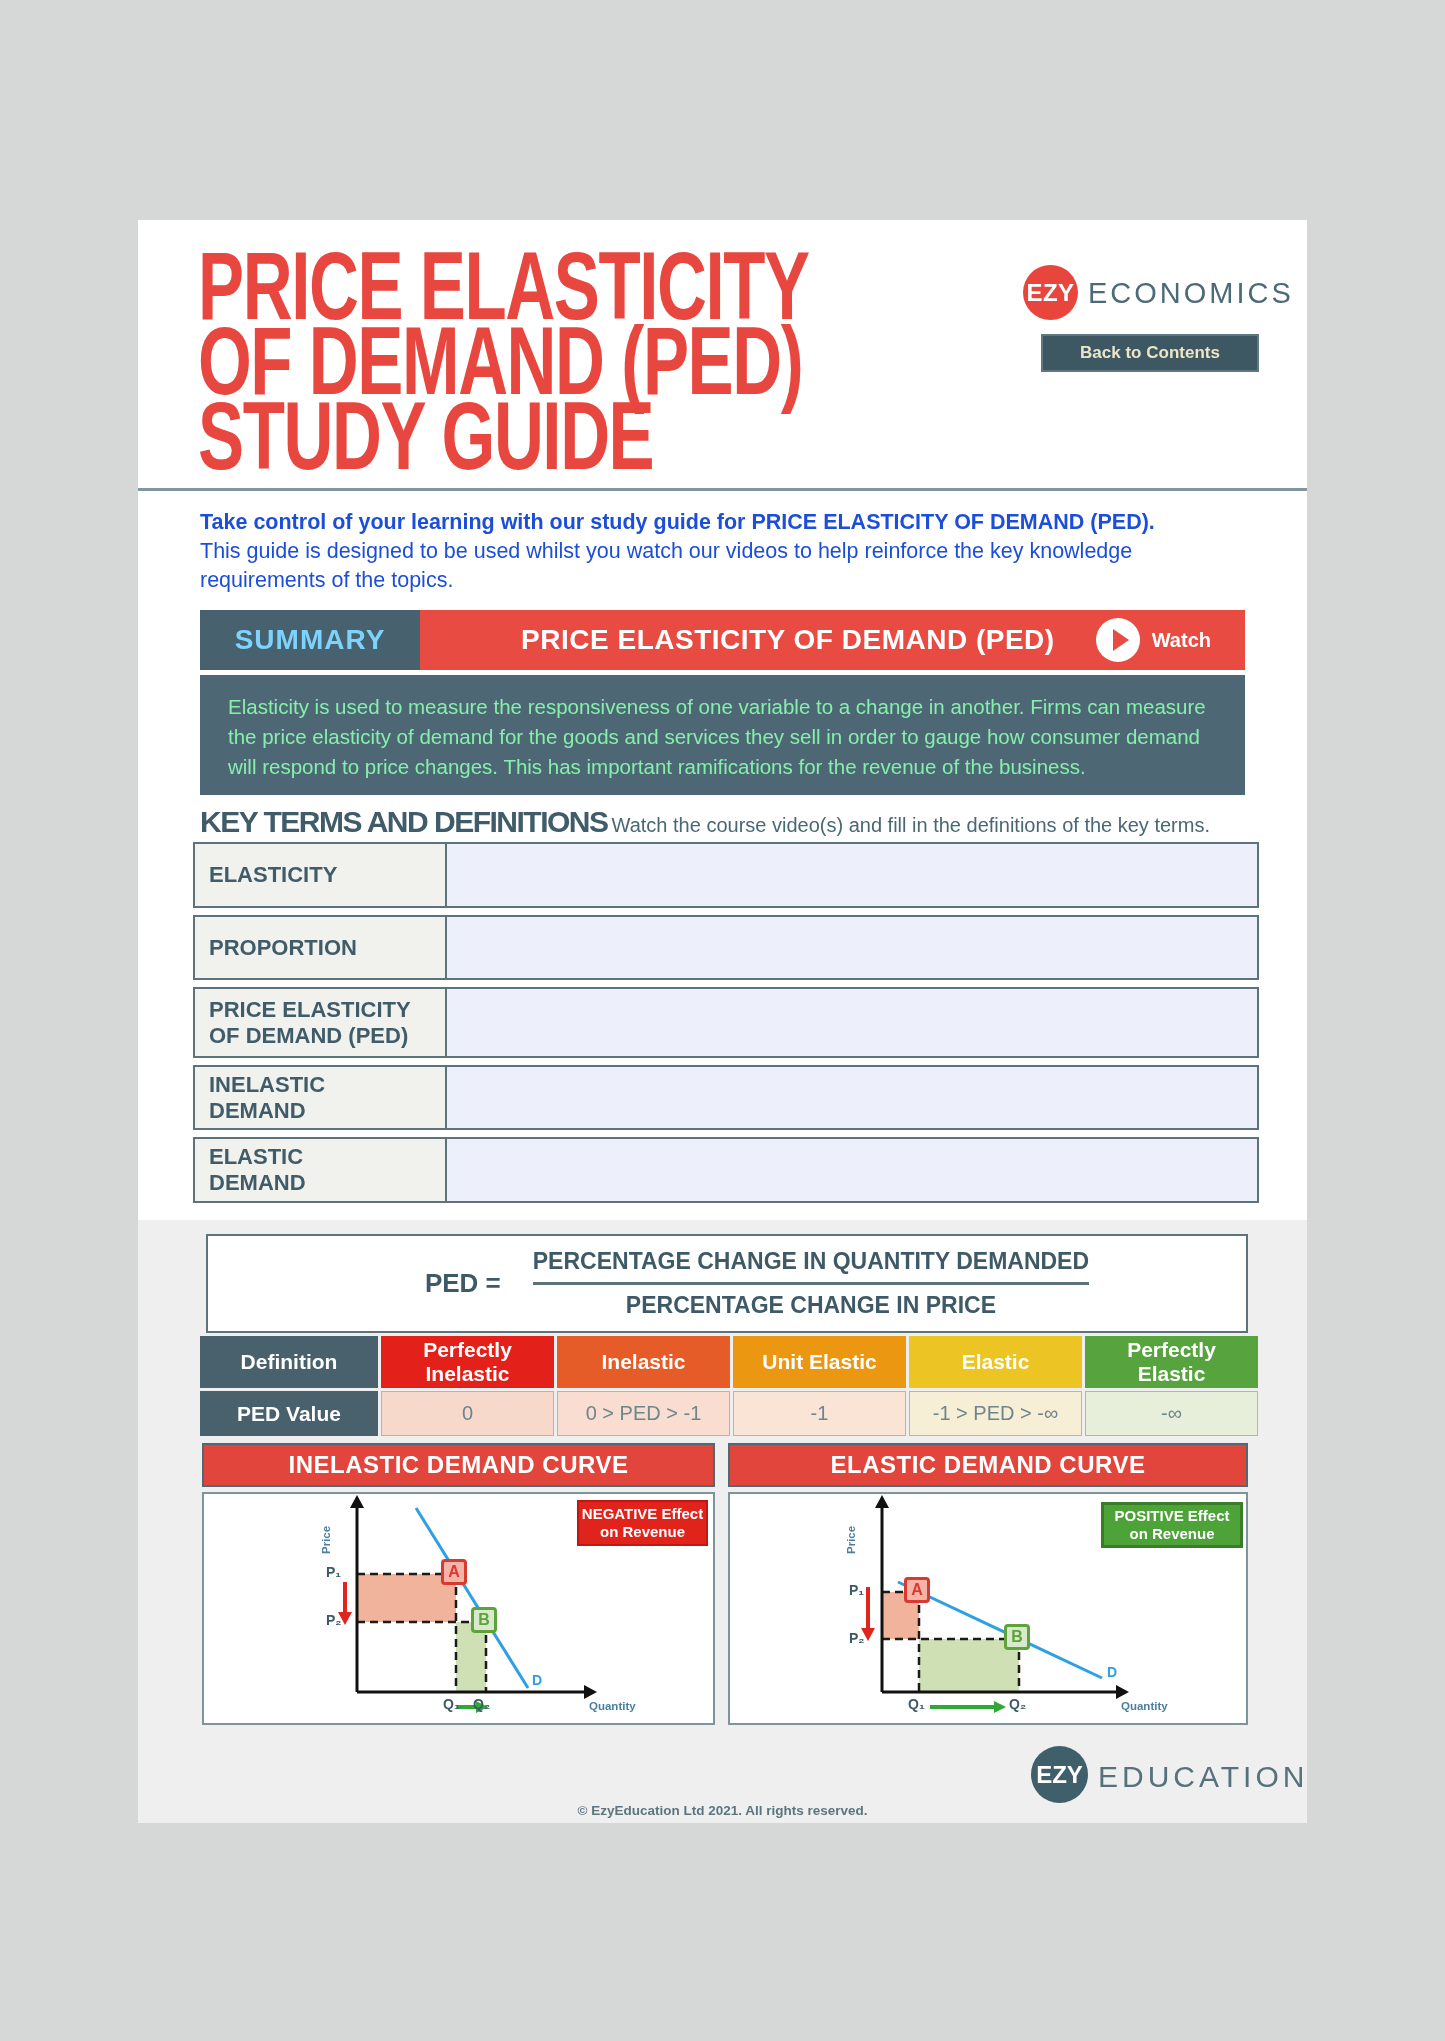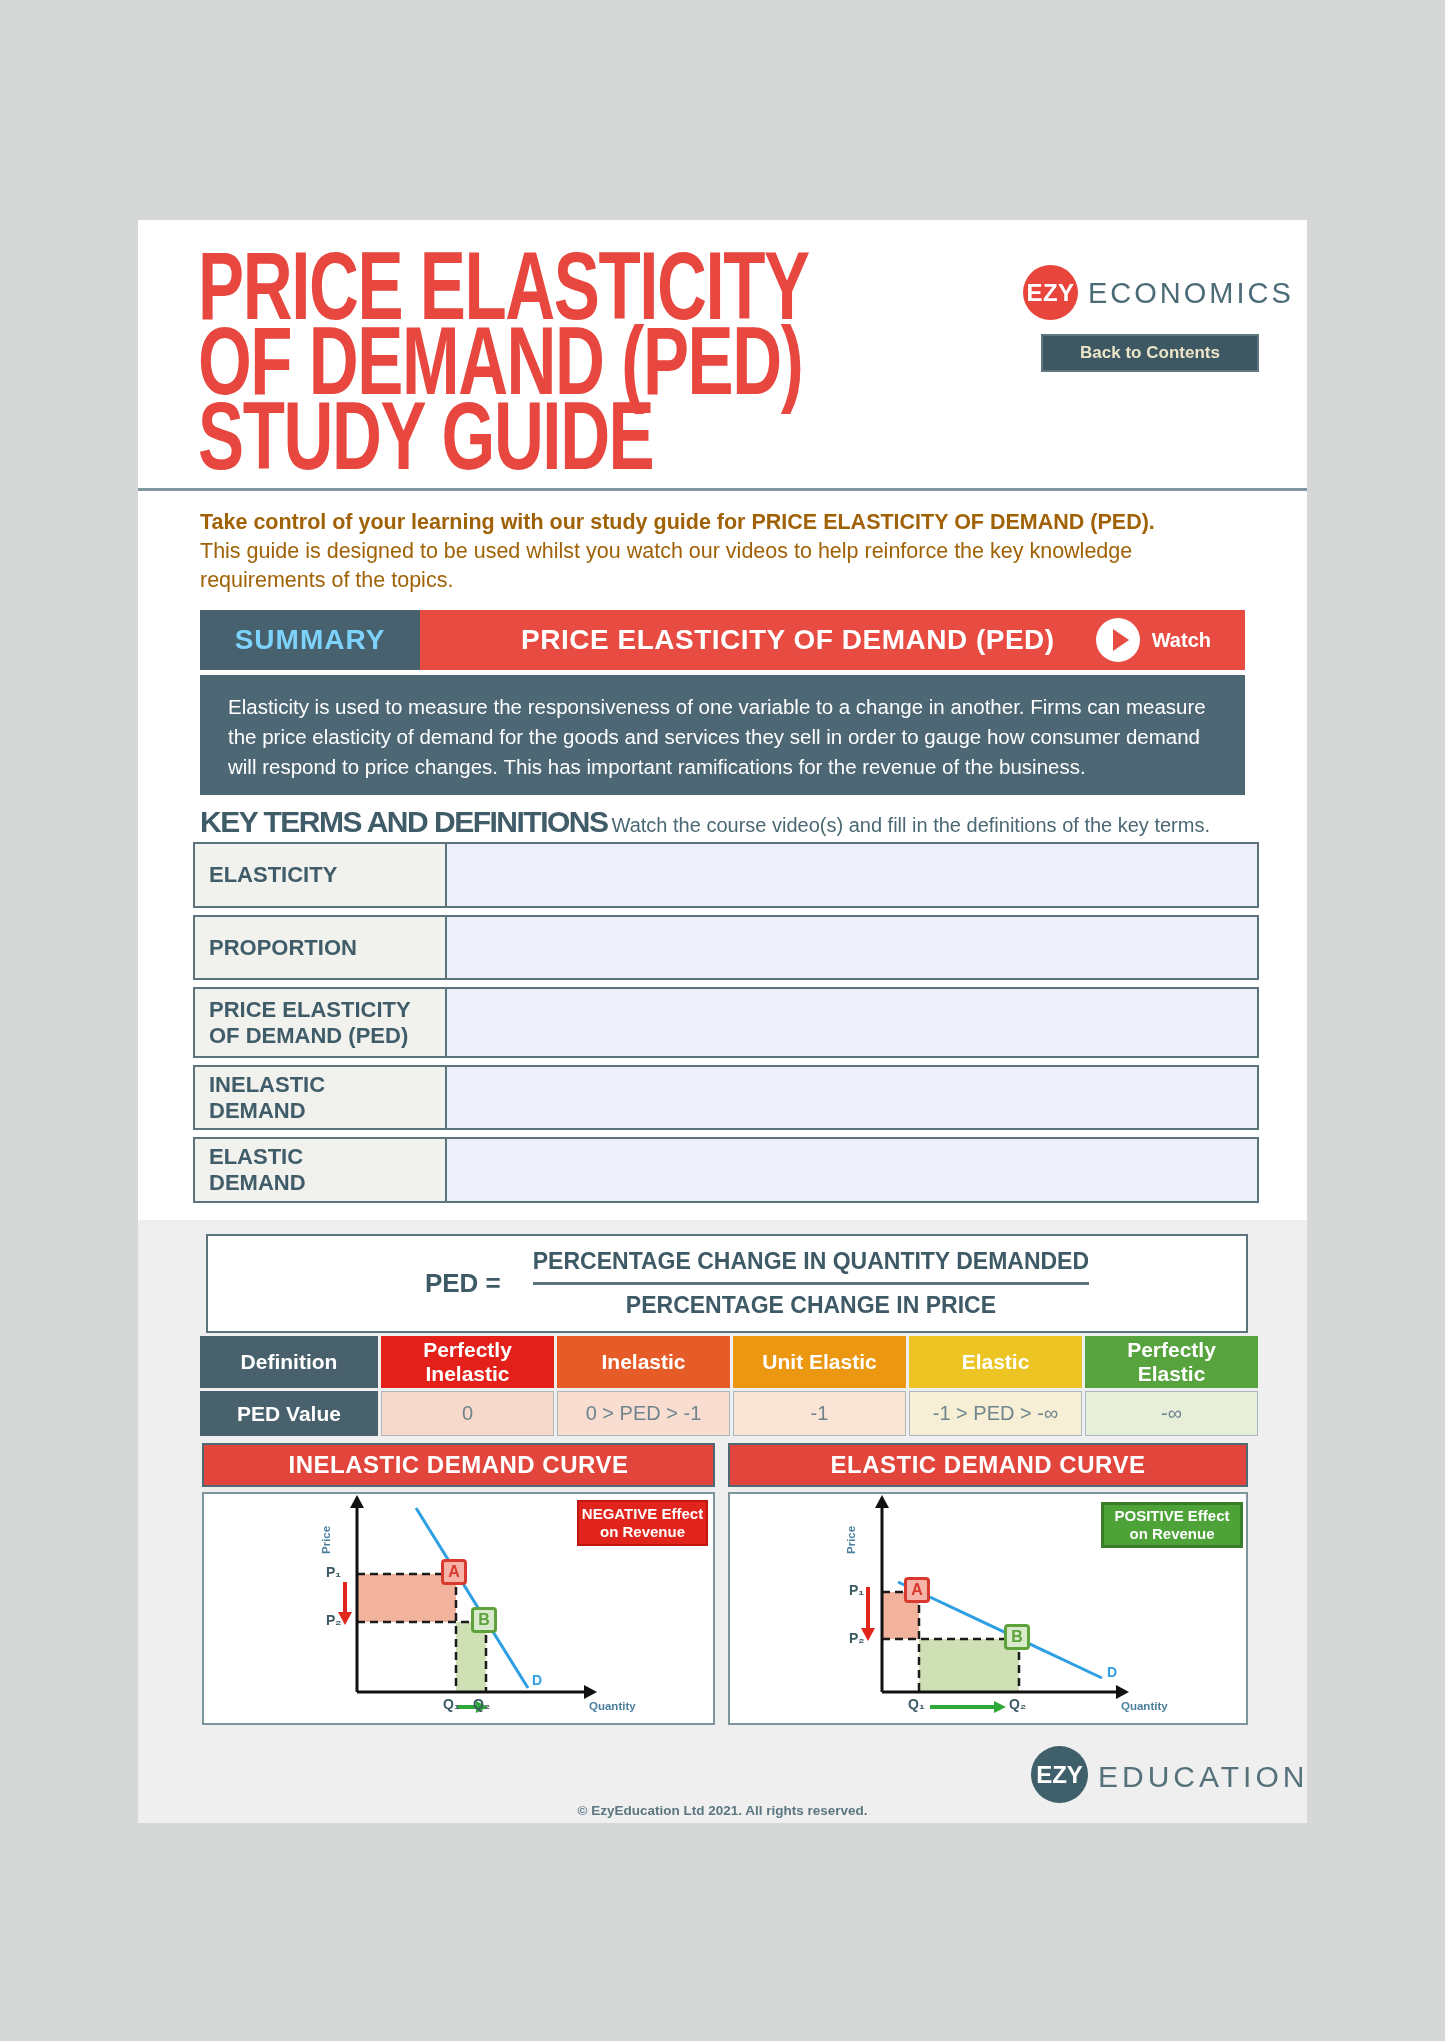--- a/index.html
+++ b/index.html
@@ -15,34 +15,34 @@
   
   .logo-circle { width:55px; height:55px; border-radius:50%; background:#e8453c; color:#fff;
                  display:flex; align-items:center; justify-content:center; font-weight:bold; font-size:24px; letter-spacing:0.5px; }
   .econ-word { color:#4c6b76; font-size:29px; letter-spacing:3px; font-weight:normal; }
   .back-btn { left:903px; top:114px; width:218px; height:38px; background:#3d5863; border:2px solid #60777f;
               color:#ece5c8; font-size:17px; font-weight:bold; display:flex; align-items:center; justify-content:center; cursor:pointer; }
 
   .rule { left:0; top:268px; width:1169px; height:3px; background:#8097a0; }
 
   
-  .intro { left:62px; top:288px; width:1005px; color:#a16207; font-size:21.5px; line-height:29px; }
+  .intro { left:62px; top:288px; width:1005px; color:#1d4ed8; font-size:21.5px; line-height:29px; }
   .intro b { display:block; }
 
   
   .sum-label { left:62px; top:390px; width:220px; height:60px; background:#47626e; color:#7dd3fc; font-weight:bold;
                font-size:28px; letter-spacing:1px; display:flex; align-items:center; justify-content:center; }
   .sum-red { left:282px; top:390px; width:825px; height:60px; background:#e74b41; color:#fff; display:flex; align-items:center; }
   .sum-title { flex:1; text-align:center; font-weight:bold; font-size:28px; letter-spacing:0.5px; padding-left:60px; }
   .watch-circle { width:44px; height:44px; border-radius:50%; background:#fff; position:relative; flex:0 0 auto; cursor:pointer; }
   .watch-circle .tri { position:absolute; left:17px; top:11px; width:0; height:0;
                        border-left:16px solid #e74b41; border-top:11px solid transparent; border-bottom:11px solid transparent; }
   .watch-word { font-weight:bold; font-size:20px; margin:0 34px 0 12px; }
 
-  .sum-body { left:62px; top:455px; width:1045px; height:120px; background:#4d6774; color:#ffffff;
+  .sum-body { left:62px; top:455px; width:1045px; height:120px; background:#4d6774; color:#86efac;
               font-size:20.5px; line-height:30px; padding:17px 28px; }
 
   
   .kt-head { left:62px; top:585px; white-space:nowrap; color:#3f5c68; }
   .kt-head .h { font-weight:bold; font-size:30px; letter-spacing:-1.5px; }
   .kt-head .s { font-size:20px; margin-left:4px; color:#4a6874; }
   .kt-row { left:55px; width:1066px; border:2px solid #5c737c; display:flex; background:#edeffa; }
   .kt-label { width:252px; background:#f1f1ee; border-right:2px solid #5c737c; display:flex; align-items:center;
               padding-left:14px; color:#3f5c68; font-weight:bold; font-size:22px; line-height:26px; white-space:pre-line; }
   .kt-value { flex:1; background:#edeffa; }

